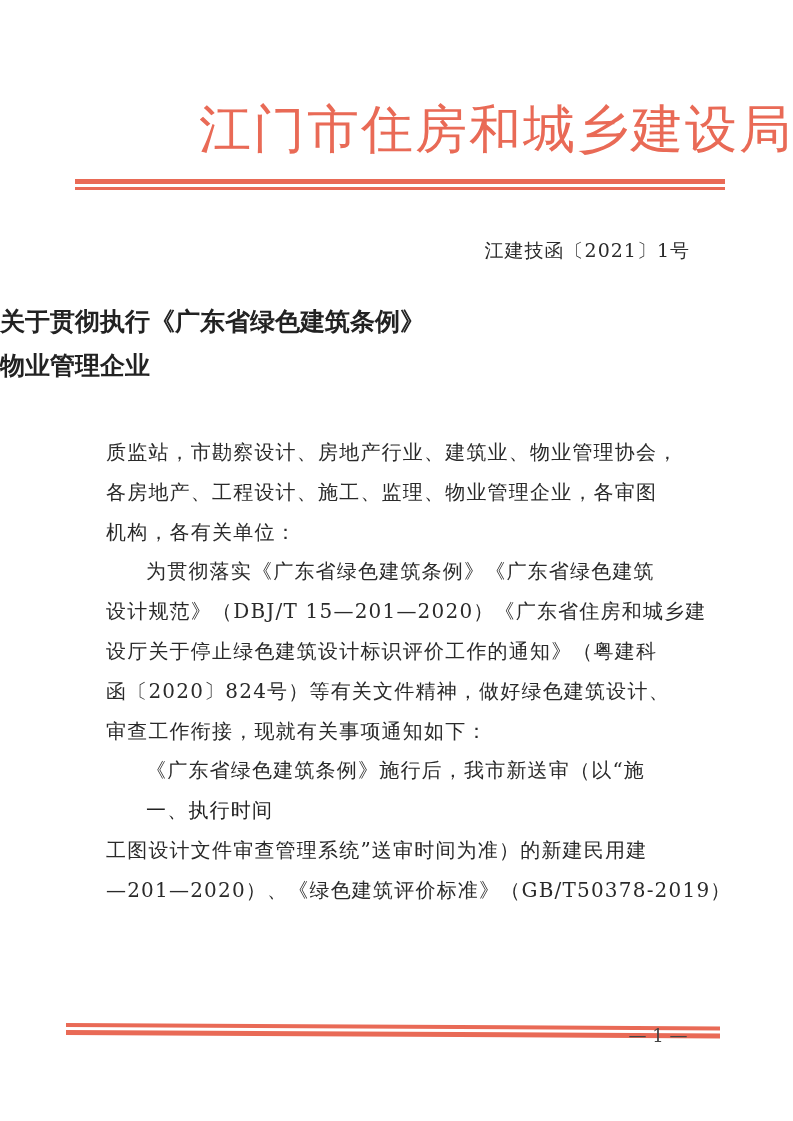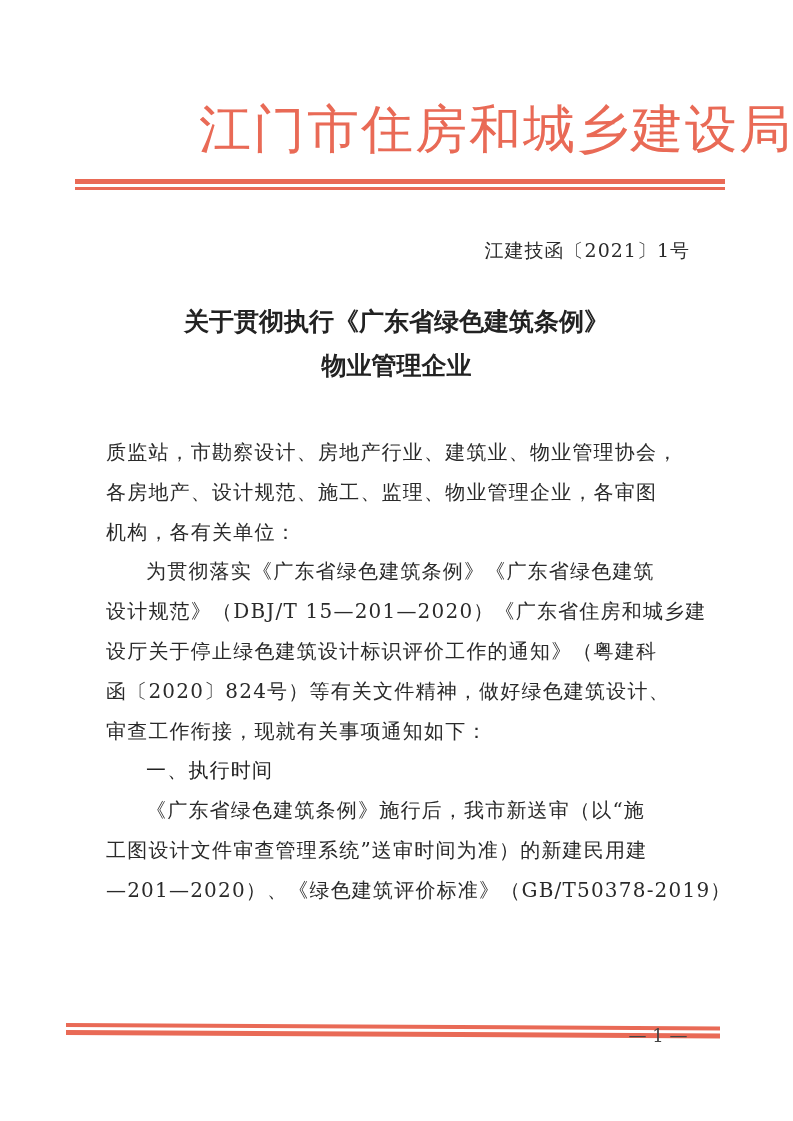--- a/index.html
+++ b/index.html
@@ -19,21 +19,21 @@
   .rule-top-thick { left: 75px; width: 650px; top: 179px; height: 5px; }
   .rule-top-thin  { left: 75px; width: 650px; top: 187px; height: 3px; }
   .rule-bot-1 { left: 66px; width: 654px; top: 1023px; height: 4px; transform: rotate(0.3deg); transform-origin: left center; }
   .rule-bot-2 { left: 66px; width: 654px; top: 1030px; height: 5px; transform: rotate(0.3deg); transform-origin: left center; }
 
   .doc-number {
     position: absolute; right: 103px; top: 228px;
     font-size: 19px; line-height: 28px; letter-spacing: 1px; margin-top: 8px;
   }
   .notice-title {
-    position: absolute; left: 0; width: 793px; text-align: center;
+    position: absolute; left: 0; width: 793px; text-align: left;
     font-family: "DejaVu Sans", "Liberation Sans", sans-serif;
     font-weight: bold; font-size: 25px; line-height: 40px; color: #222;
   }
   .notice-title.l1 { top: 302px; }
   .notice-title.l2 { top: 346px; }
 
   .body-text {
     position: absolute; left: 106px; width: 590px; top: 433px;
     font-size: 20px; line-height: 39.8px; letter-spacing: 1.2px;
     text-align: justify;
@@ -57,31 +57,31 @@
 <div class="rule rule-top-thick"></div>
 <div class="rule rule-top-thin"></div>
 
 <div class="doc-number">江建技函〔2021〕1号</div>
 
 <div class="notice-title l1">关于贯彻执行《广东省绿色建筑条例》</div>
 <div class="notice-title l2">物业管理企业</div>
 
 <div class="body-text">
   <span class="line">质监站，市勘察设计、房地产行业、建筑业、物业管理协会，</span>
-  <span class="line">各房地产、设计规范、施工、监理、物业管理企业，各审图</span>
+  <span class="line">各房地产、工程设计、施工、监理、物业管理企业，各审图</span>
   <span class="line">机构，各有关单位：</span>
 
   <span class="line indent">为贯彻落实《广东省绿色建筑条例》《广东省绿色建筑</span>
   <span class="line">设计规范》（DBJ/T 15—201—2020）《广东省住房和城乡建</span>
   <span class="line">设厅关于停止绿色建筑设计标识评价工作的通知》（粤建科</span>
   <span class="line">函〔2020〕824号）等有关文件精神，做好绿色建筑设计、</span>
   <span class="line">审查工作衔接，现就有关事项通知如下：</span>
 
+  <span class="line indent">《广东省绿色建筑条例》施行后，我市新送审（以“施</span>
+
   <span class="line indent section-heading">一、执行时间</span>
-
-  <span class="line indent">《广东省绿色建筑条例》施行后，我市新送审（以“施</span>
   <span class="line">工图设计文件审查管理系统”送审时间为准）的新建民用建</span>
   <span class="line">—201—2020）、《绿色建筑评价标准》（GB/T50378-2019）</span>
 </div>
 
 <div class="rule rule-bot-1"></div>
 <div class="rule rule-bot-2"></div>
 <div class="page-number">— 1 —</div>
 
 </body></html>

